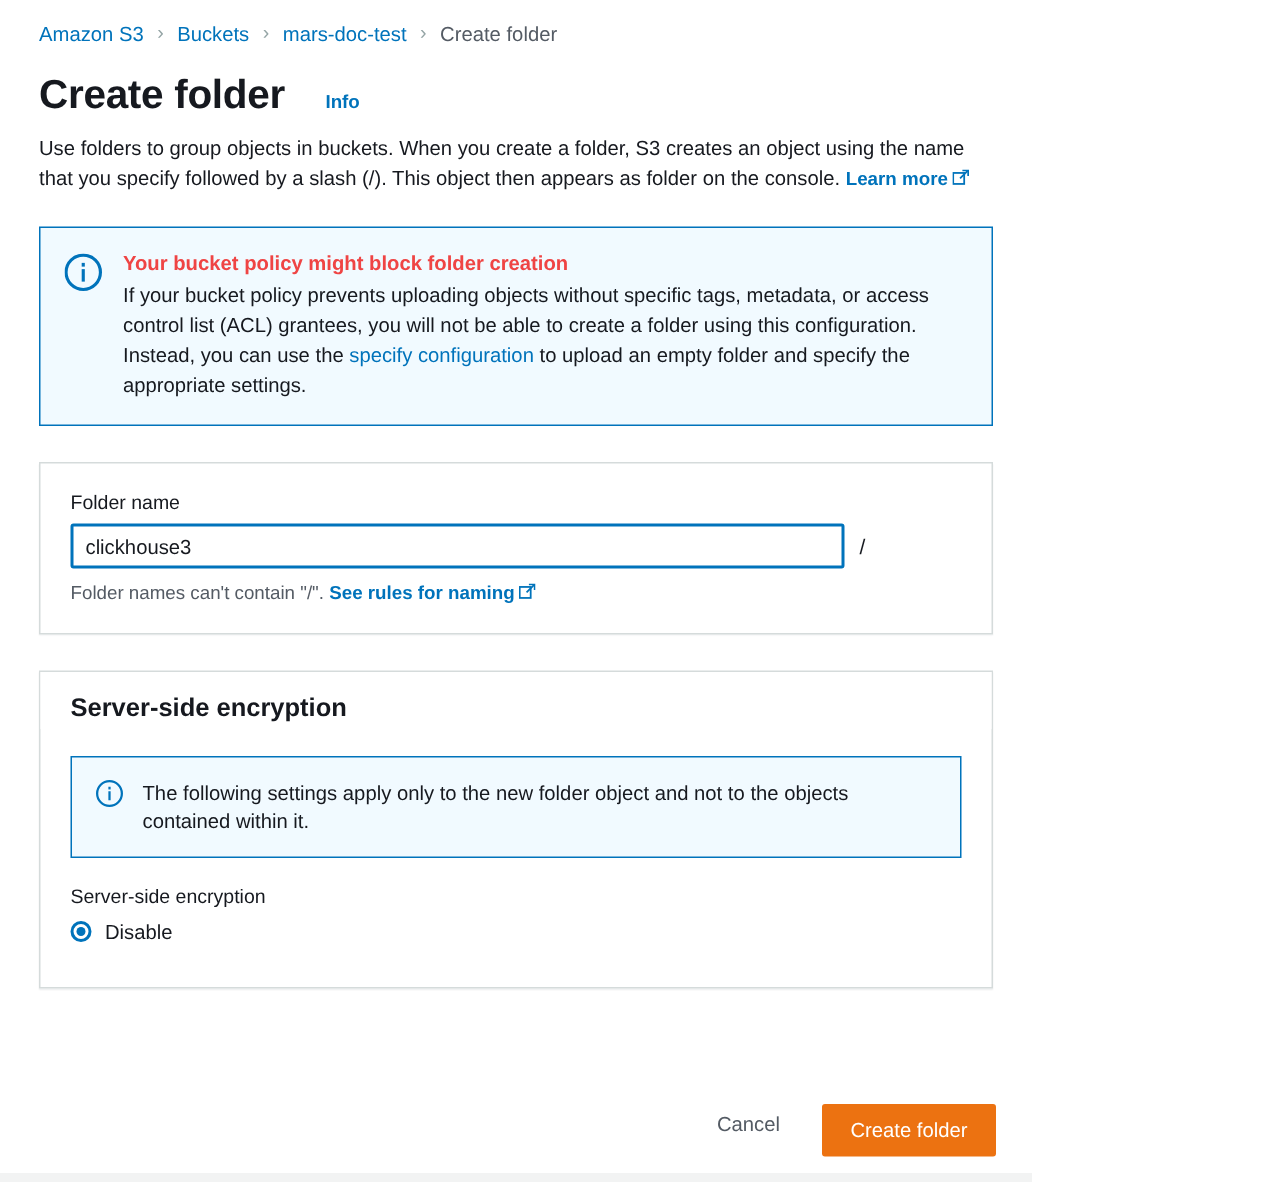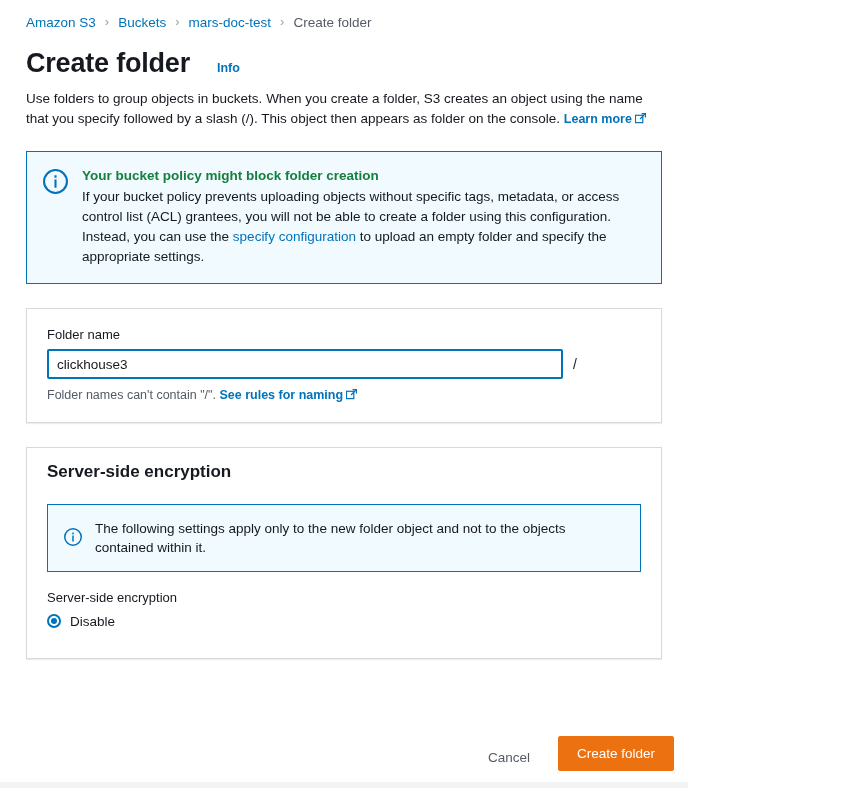--- a/index.html
+++ b/index.html
@@ -102,21 +102,21 @@
     gap: 14px;
   }
   .alert-icon {
     flex: 0 0 auto;
     margin-top: 1px;
   }
   .alert-title {
     font-weight: 700;
     font-size: 13.5px;
     margin-bottom: 4px;
-    color: #15803d;
+    color: #ef4444;
   }
   .alert-body {
     font-size: 13.5px;
     line-height: 20px;
     color: #16191f;
   }
   .alert-body a {
     color: #0073bb;
     text-decoration: none;
     cursor: pointer;
@@ -183,21 +183,21 @@
     text-decoration: none;
     cursor: pointer;
   }
 
   
   .infobox {
     border: 1px solid #0073bb;
     background: #f1faff;
     padding: 14px 16px;
     display: flex;
-    align-items: center;
+    align-items: flex-start;
     gap: 13px;
     margin-bottom: 18px;
   }
   .infobox-text {
     font-size: 13.5px;
     color: #16191f;
     line-height: 19px;
   }
 
   .radio-group-label {
@@ -242,23 +242,23 @@
   }
 
   
   .footer {
     position: absolute;
     left: 0;
     right: 0;
     bottom: 17px;
     display: flex;
     justify-content: flex-end;
-    align-items: flex-end;
+    align-items: flex-start;
     gap: 18px;
-    padding: 0 14px;
+    padding: 0 24px;
   }
   .btn-link {
     background: none;
     border: none;
     color: #545b64;
     font-size: 13.5px;
     font-family: "Liberation Sans", sans-serif;
     cursor: pointer;
     padding: 6px 10px;
   }

